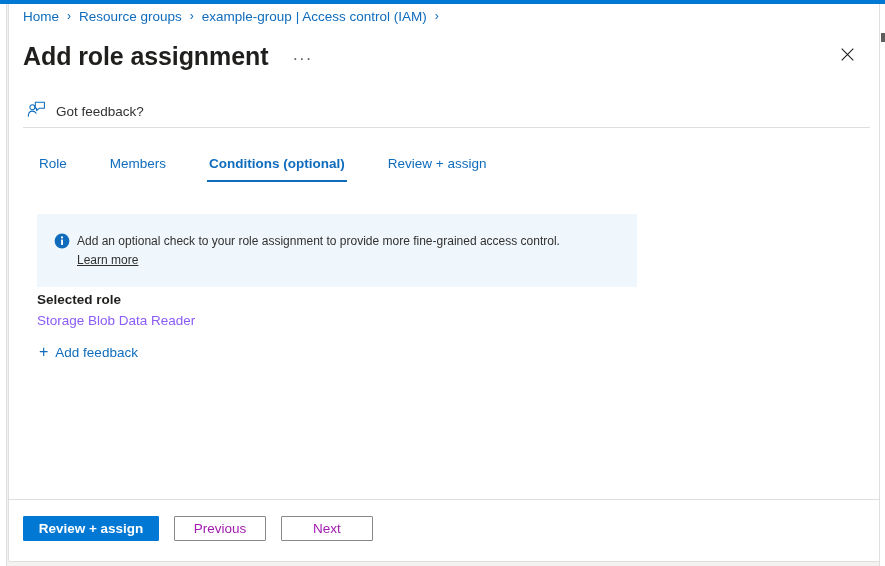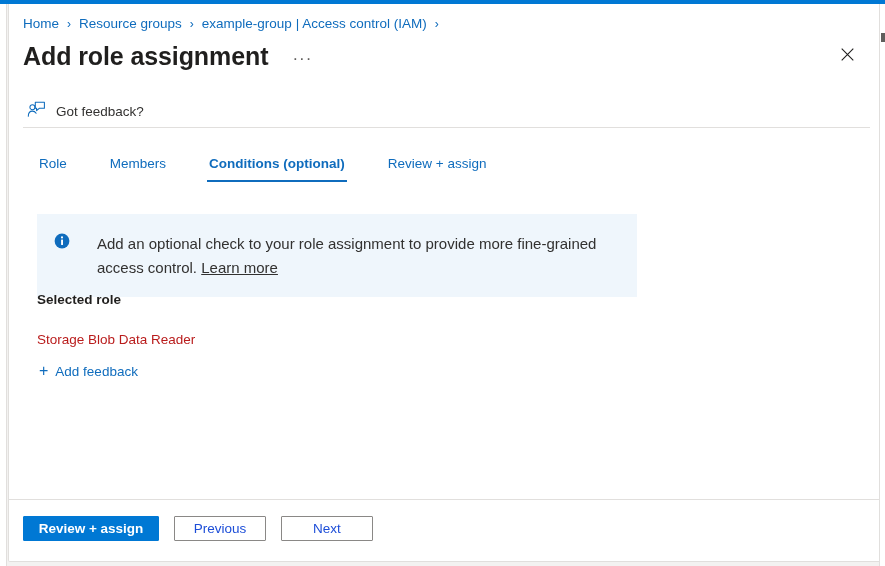--- a/index.html
+++ b/index.html
@@ -67,21 +67,21 @@
     background: #605e5c;
     z-index: 6;
   }
 
   
   #breadcrumb {
     position: absolute;
     left: 14px; top: 9px;
     height: 22px;
     display: flex;
-    align-items: flex-end;
+    align-items: flex-start;
     font-size: 13.5px;
   }
   .crumb-link {
     color: #0f6cbd;
     cursor: pointer;
     white-space: nowrap;
   }
   .crumb-sep {
     color: #0f6cbd;
     margin: 0 8px;
@@ -196,22 +196,22 @@
     background: #eff6fc;
     display: flex;
     align-items: flex-start;
     padding: 18px 16px 16px 17px;
   }
   #info-icon {
     flex: 0 0 auto;
     margin-top: 1px;
   }
   #info-banner-text {
-    margin-left: 27px;
-    font-size: 15px;
+    margin-left: 7px;
+    font-size: 12px;
     line-height: 1.62;
     color: #323130;
     max-width: 515px;
   }
   #info-banner-link {
     color: #323130;
     text-decoration: underline;
     cursor: pointer;
   }
 
@@ -222,22 +222,22 @@
     right: 28px;
   }
   .section-heading {
     font-size: 13.5px;
     font-weight: 700;
     color: #201f1e;
     margin: 0;
   }
   .section-value {
     font-size: 13.5px;
-    color: #b91c1c;
-    margin-top: 25px;
+    color: #8b5cf6;
+    margin-top: 6px;
   }
   #role-conditions-heading { margin-top: 22px; }
   #add-condition-button {
     display: inline-flex;
     align-items: center;
     margin-top: 14px;
     color: #0f6cbd;
     font-size: 13.5px;
     cursor: pointer;
     padding: 2px 2px;
@@ -280,21 +280,21 @@
   }
   .btn-primary {
     background: #0078d4;
     color: #ffffff;
     border: 1px solid #0078d4;
     font-weight: 700;
     min-width: 136px;
   }
   .btn-secondary {
     background: #ffffff;
-    color: #1d4ed8;
+    color: #a21caf;
     border: 1px solid #8a8886;
     min-width: 92px;
   }
 </style>
 </head>
 <body>
 
 <div id="app-root">
 
   <div id="bg-blade-sliver"></div>

